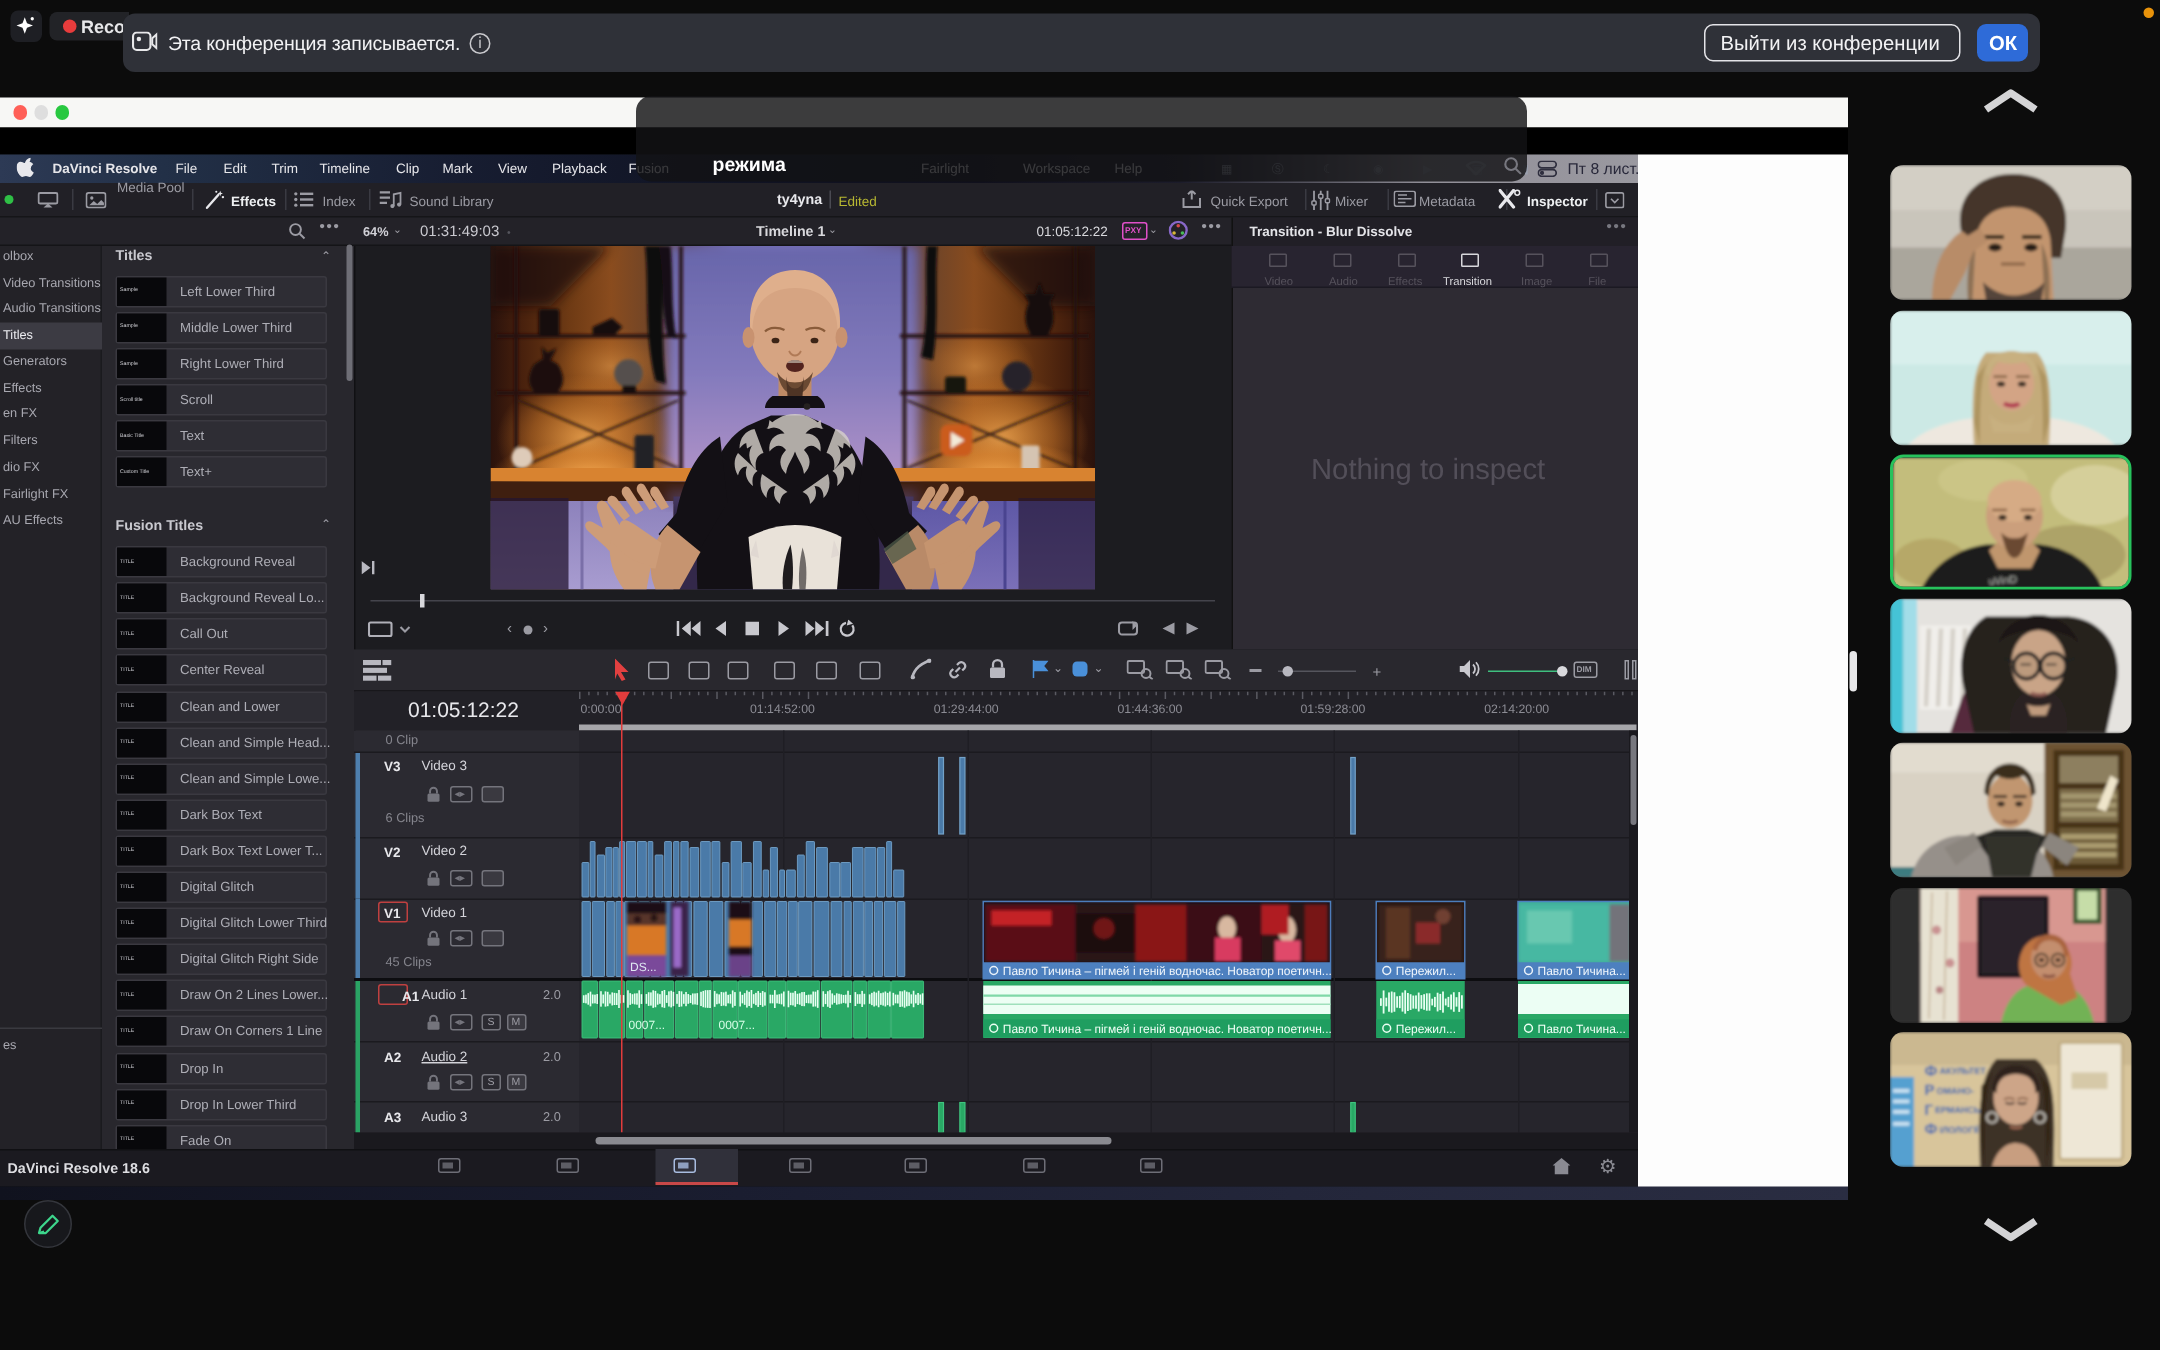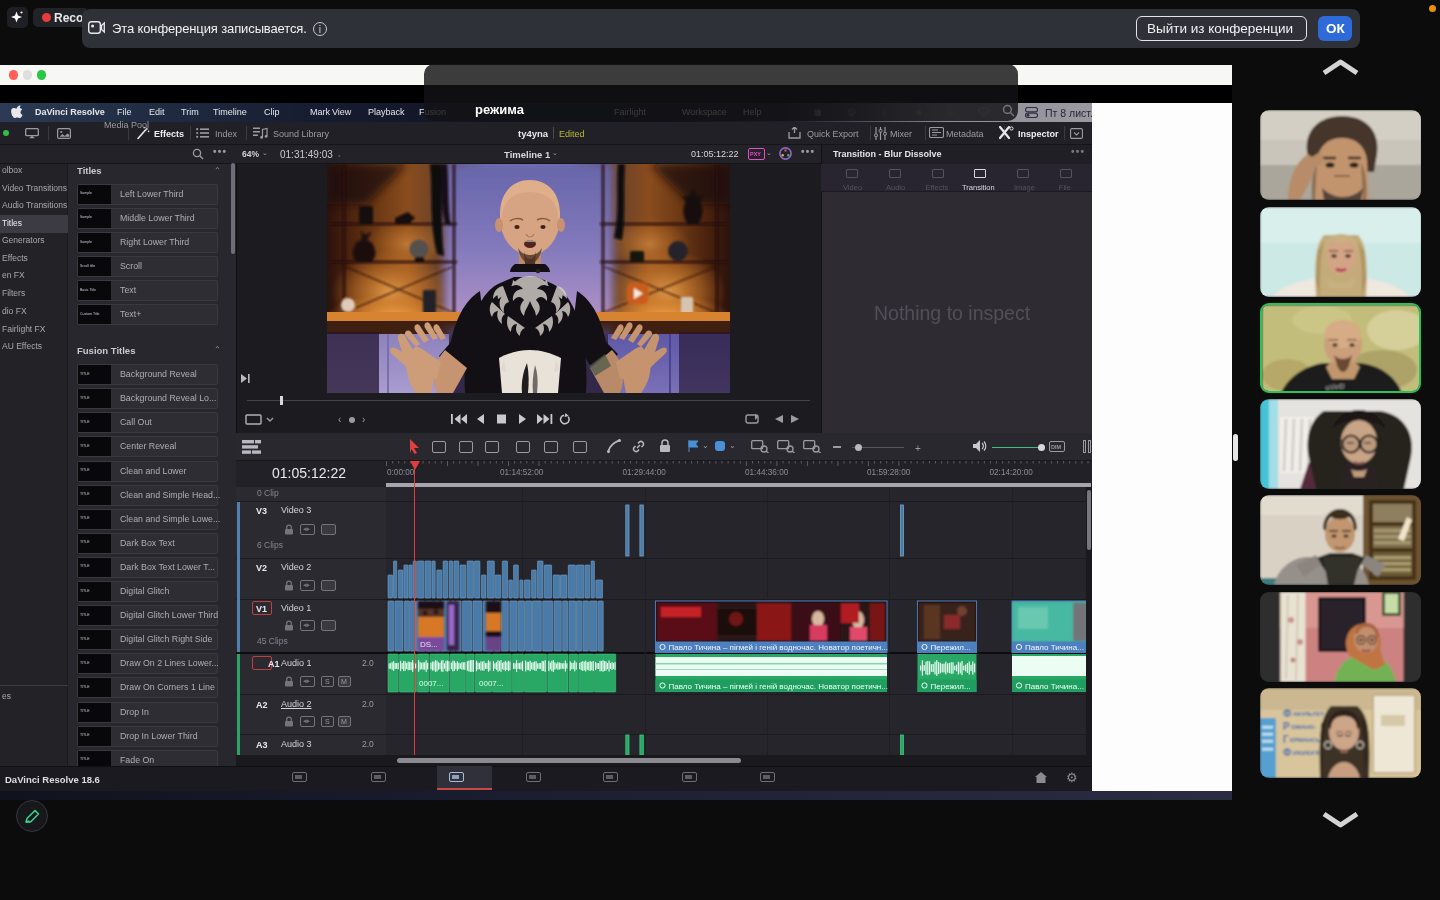--- a/index.html
+++ b/index.html
@@ -20,21 +20,21 @@
 background:linear-gradient(90deg,#2d3a55 0%,#223047 10%,#171d31 28%,#101323 45%,#10101c 60%,#1c1c2a 72%,#55545f 80%,#918f98 87%,#9a99a0 100%);"></div>
 <svg class="abs" style="left:11px;top:105px;" width="12" height="14" viewBox="0 0 12 14">
 <path d="M8.4 3.2c.7-.8 1.1-1.9 1-3-1 .1-2.1.7-2.8 1.5-.6.7-1.1 1.8-1 2.9 1.1.1 2.2-.6 2.8-1.4zM9.5 7.5c0-2 1.6-2.9 1.7-3-.9-1.4-2.4-1.6-2.9-1.6-1.2-.1-2.4.7-3 .7-.6 0-1.6-.7-2.6-.7C1.4 3 .1 4 .1 6.1c0 1.2.2 2.5.8 3.8.5 1.1 1.9 3.1 2.9 3.1.8 0 1.4-.6 2.5-.6s1.5.6 2.6.6 2.1-1.9 2.6-3c-1.5-.7-2-2.1-2-2.5z" fill="#e8e8ec"></path>
     </svg>
 <div class="txt" style="left:35px;top:107px;font-size:9px;font-weight:700;color:#e6e6ea;">DaVinci Resolve</div>
 <div class="txt" style="left:117px;top:107px;font-size:9px;font-weight:400;color:#e6e6ea;">File</div>
 <div class="txt" style="left:149px;top:107px;font-size:9px;font-weight:400;color:#e6e6ea;">Edit</div>
 <div class="txt" style="left:181px;top:107px;font-size:9px;font-weight:400;color:#e6e6ea;">Trim</div>
 <div class="txt" style="left:213px;top:107px;font-size:9px;font-weight:400;color:#e6e6ea;">Timeline</div>
 <div class="txt" style="left:264px;top:107px;font-size:9px;font-weight:400;color:#e6e6ea;">Clip</div>
-<div class="txt" style="left:295px;top:107px;font-size:9px;font-weight:400;color:#e6e6ea;margin-left:15px;">Mark</div>
+<div class="txt" style="left:295px;top:107px;font-size:9px;font-weight:400;color:#e6e6ea;">Mark</div>
 <div class="txt" style="left:332px;top:107px;font-size:9px;font-weight:400;color:#e6e6ea;">View</div>
 <div class="txt" style="left:368px;top:107px;font-size:9px;font-weight:400;color:#e6e6ea;">Playback</div>
 <div class="txt" style="left:419px;top:107px;font-size:9px;font-weight:400;color:#e6e6ea;">Fusion</div>
 <div class="txt" style="left:614px;top:107px;font-size:9px;font-weight:400;color:#e6e6ea;">Fairlight</div>
 <div class="txt" style="left:682px;top:107px;font-size:9px;font-weight:400;color:#e6e6ea;">Workspace</div>
 <div class="txt" style="left:743px;top:107px;font-size:9px;font-weight:400;color:#e6e6ea;">Help</div>
 <div class="txt" style="left:814px;top:107px;font-size:8px;color:#9aa0ae;letter-spacing:12px;">▦ Ⓢ ☾ ◉ ▶ ▣ ▮</div>
 <svg class="abs" style="left:977px;top:106px;" width="14" height="11" viewBox="0 0 14 11">
       <path d="M7 10.2 1 4.3C2.6 2.8 4.7 1.9 7 1.9s4.4.9 6 2.4z" fill="none" stroke="#a8adb8" stroke-width="1.6"></path>
     </svg>
@@ -49,21 +49,21 @@
 <svg class="abs" style="left:25px;top:128px;" width="14" height="11" viewBox="0 0 14 11">
       <rect x="0.7" y="0.7" width="12.6" height="7" rx="1" fill="none" stroke="#9b9ba3" stroke-width="1.3"></rect>
       <path d="M4 10.3 7 7.7l3 2.6z" fill="#9b9ba3"></path>
     </svg>
 <div class="abs" style="left:48px;top:126px;width:1px;height:14px;background:#3a3a42;"></div>
 <svg class="abs" style="left:57px;top:127.5px;" width="14" height="11" viewBox="0 0 14 11">
       <rect x="0.6" y="0.6" width="12.8" height="9.8" rx="1.5" fill="none" stroke="#9b9ba3" stroke-width="1.2"></rect>
       <circle cx="4.2" cy="4" r="1.1" fill="#9b9ba3"></circle>
       <path d="M2.5 8.8l3-2.8 2.3 2 2.7-2.6 1.8 1.7v1.7z" fill="#9b9ba3"></path>
     </svg>
-<div class="txt" style="left:78px;top:120px;font-size:9px;color:#9b9ba3;margin-left:26px;">Media Pool</div>
+<div class="txt" style="left:78px;top:120px;font-size:9px;color:#9b9ba3;">Media Pool</div>
 <div class="abs" style="left:128px;top:126px;width:1px;height:14px;background:#3a3a42;"></div>
 <svg class="abs" style="left:136px;top:126px;" width="14" height="14" viewBox="0 0 14 14">
 <path d="M2 12.5 9.5 4" stroke="#e8e8ec" stroke-width="1.6" stroke-linecap="round"></path>
 <path d="M10.8 1.2l.5 1.3 1.3.5-1.3.5-.5 1.3-.5-1.3-1.3-.5 1.3-.5z" fill="#e8e8ec"></path>
 <circle cx="12.6" cy="5.4" r="0.8" fill="#e8e8ec"></circle>
       <circle cx="8.2" cy="1.8" r="0.7" fill="#e8e8ec"></circle>
     </svg>
 <div class="txt" style="left:154px;top:128.5px;font-size:9px;font-weight:700;color:#eef0f2;">Effects</div>
 <div class="abs" style="left:190px;top:126px;width:1px;height:14px;background:#3a3a42;"></div>
 <svg class="abs" style="left:196px;top:128px;" width="13" height="10" viewBox="0 0 13 10">

